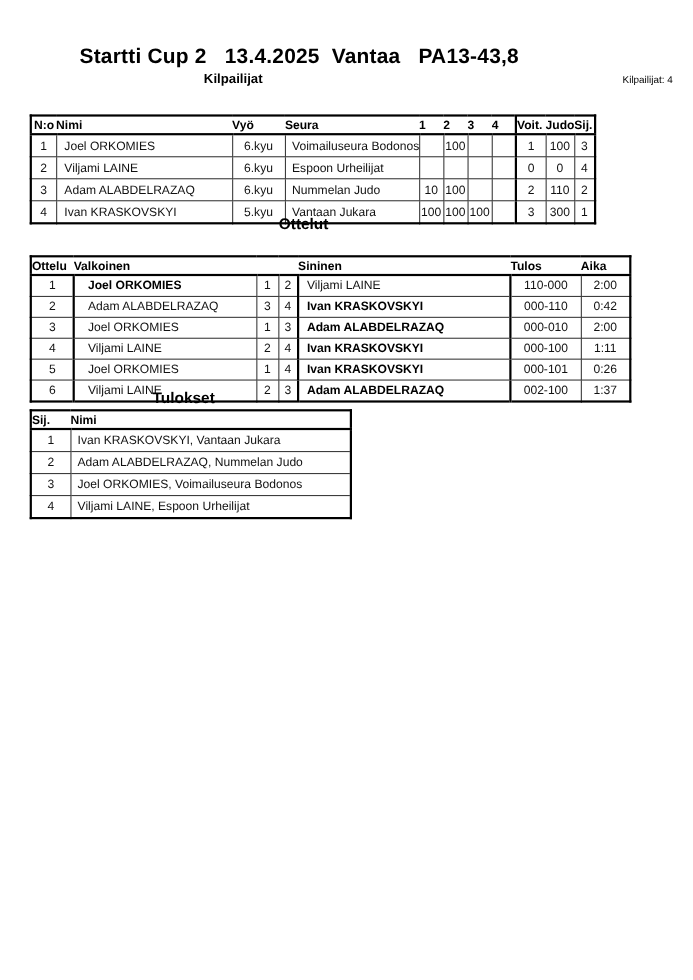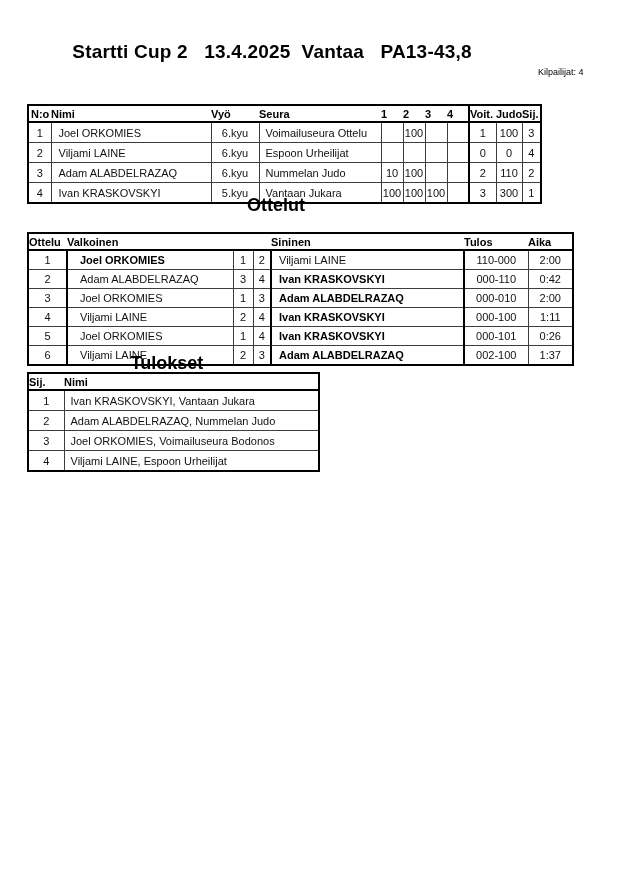--- a/index.html
+++ b/index.html
@@ -7,28 +7,28 @@
     position:relative; width:630px; height:891px; background:#ffffff;
     font-family:"Liberation Sans", sans-serif; color:#000;
     overflow:hidden;
   }
   .title {
     position:absolute; top:41px; left:27px; width:490px;
     text-align:center; font-size:19px; font-weight:bold;
     white-space:pre; letter-spacing:0.2px;
   }
   .sec-title {
-    position:absolute; font-weight:bold; font-size:18px; text-align:center;
+    position:absolute; font-weight:bold; font-size:14px; text-align:center;
     white-space:nowrap;
   }
   .sec-kilpailijat { top:64px;  left:27px; width:370px; font-size:12px; }
   .sec-ottelut     { top:195px; left:27px; width:498px; }
   .sec-tulokset    { top:353px; left:27px; width:280px; }
   .count-label {
-    position:absolute; top:67px; left:538px; font-size:9px; white-space:nowrap;
+    position:absolute; top:67px; left:566px; font-size:9px; white-space:nowrap;
   }
   table {
     position:absolute; border-collapse:collapse; table-layout:fixed;
     border:2px solid #000; background:#fff;
   }
   th, td {
     overflow:hidden; white-space:nowrap; padding:0;
     font-size:11px; vertical-align:middle;
   }
   th {
@@ -49,20 +49,21 @@
   .sep { border-left:2px solid #000 !important; }
   .win { font-weight:bold; color:#000; }
 </style>
 </head>
 <body>
 
 <div class="page">
 
   <div class="title">Startti Cup 2   13.4.2025  Vantaa   PA13-43,8</div>
 
+  <div class="sec-title sec-kilpailijat">Kilpailijat</div>
   <div class="count-label">Kilpailijat: 4</div>
 
   <table class="t1">
     <colgroup>
       <col style="width:23px">
         <col style="width:160px">
         <col style="width:48px">
         <col style="width:122px">
       <col style="width:22px">
         <col style="width:22px">
@@ -85,21 +86,21 @@
         <th class="sep">Voit.</th>
         <th>Judo.</th>
         <th>Sij.</th>
       </tr>
     </thead>
     <tbody>
       <tr>
         <td>1</td>
         <td class="al-name">Joel ORKOMIES</td>
         <td>6.kyu</td>
-        <td class="al">Voimailuseura Ottelu</td>
+        <td class="al">Voimailuseura Bodonos</td>
         <td></td>
         <td>100</td>
         <td></td>
         <td></td>
         <td class="sep">1</td>
         <td>100</td>
         <td>3</td>
       </tr>
       <tr>
         <td>2</td>

